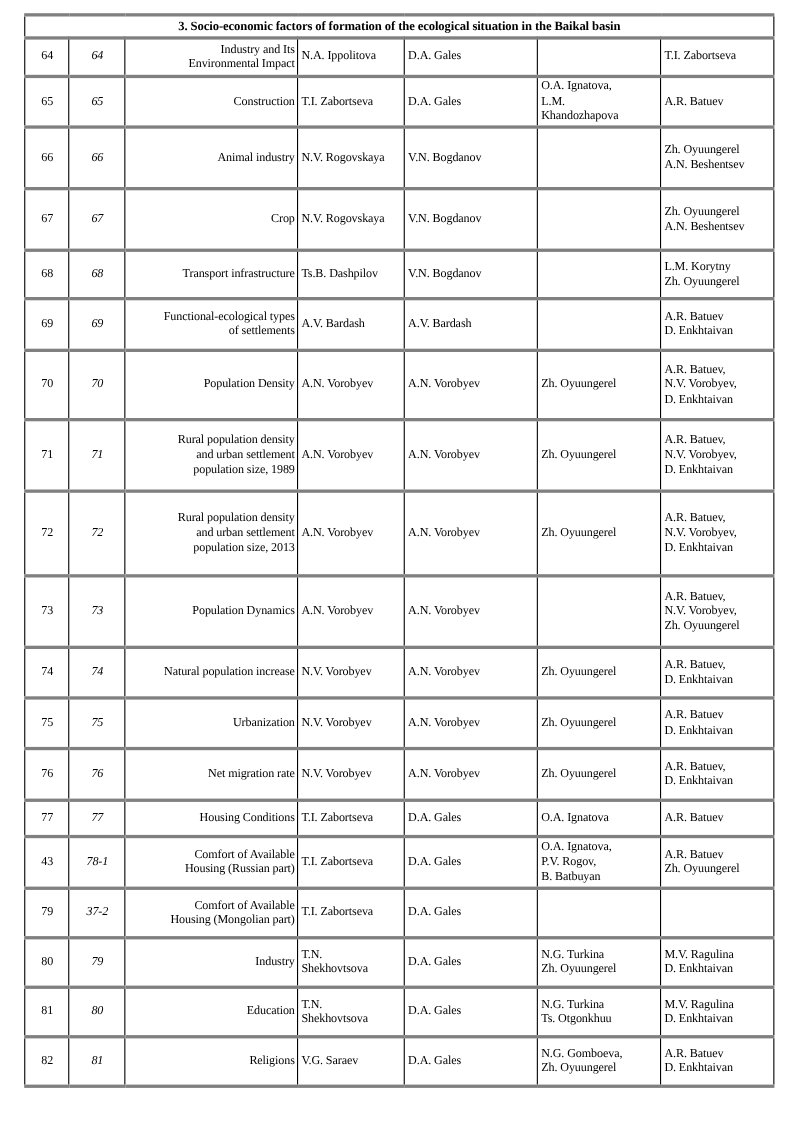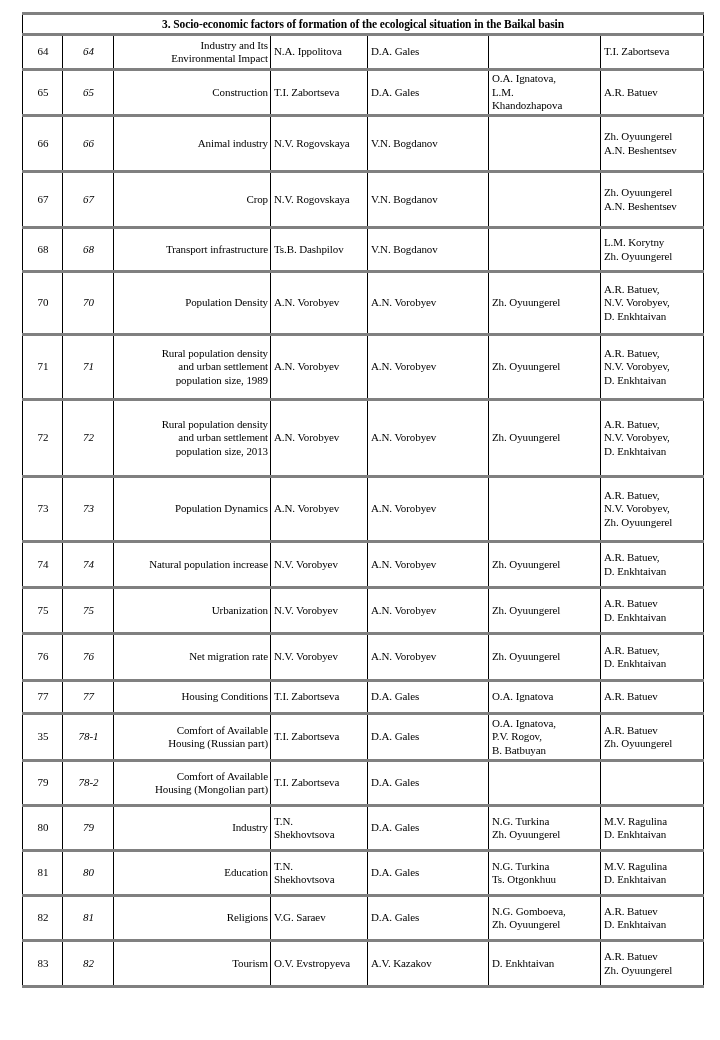--- a/index.html
+++ b/index.html
@@ -112,20 +112,31 @@
         <tr style="height: 44px;">
           <td class="c-num">68</td>
           <td class="c-map">68</td>
           <td class="c-topic">Transport infrastructure</td>
           <td class="c-a1">Ts.B. Dashpilov</td>
           <td class="c-a2">V.N. Bogdanov</td>
           <td class="c-a3"></td>
           <td class="c-a4">L.M. Korytny
 Zh. Oyuungerel</td>
         </tr>
+        <tr style="height: 47px;">
+          <td class="c-num">69</td>
+          <td class="c-map">69</td>
+          <td class="c-topic">Functional-ecological types
+of settlements</td>
+          <td class="c-a1">A.V. Bardash</td>
+          <td class="c-a2">A.V. Bardash</td>
+          <td class="c-a3"></td>
+          <td class="c-a4">A.R. Batuev
+D. Enkhtaivan</td>
+        </tr>
         <tr style="height: 63px;">
           <td class="c-num">70</td>
           <td class="c-map">70</td>
           <td class="c-topic">Population Density</td>
           <td class="c-a1">A.N. Vorobyev</td>
           <td class="c-a2">A.N. Vorobyev</td>
           <td class="c-a3">Zh. Oyuungerel</td>
           <td class="c-a4">A.R. Batuev,
 N.V. Vorobyev,
 D. Enkhtaivan</td>
@@ -200,35 +211,35 @@
         <tr style="height: 33px;">
           <td class="c-num">77</td>
           <td class="c-map">77</td>
           <td class="c-topic">Housing Conditions</td>
           <td class="c-a1">T.I. Zabortseva</td>
           <td class="c-a2">D.A. Gales</td>
           <td class="c-a3">O.A. Ignatova</td>
           <td class="c-a4">A.R. Batuev</td>
         </tr>
         <tr style="height: 47px;">
-          <td class="c-num">35</td>
+          <td class="c-num">43</td>
           <td class="c-map">78-1</td>
           <td class="c-topic">Comfort of Available
 Housing (Russian part)</td>
           <td class="c-a1">T.I. Zabortseva</td>
           <td class="c-a2">D.A. Gales</td>
           <td class="c-a3">O.A. Ignatova,
 P.V. Rogov,
 B. Batbuyan</td>
           <td class="c-a4">A.R. Batuev
 Zh. Oyuungerel</td>
         </tr>
         <tr style="height: 45px;">
           <td class="c-num">79</td>
-          <td class="c-map">78-2</td>
+          <td class="c-map">37-2</td>
           <td class="c-topic">Comfort of Available
 Housing (Mongolian part)</td>
           <td class="c-a1">T.I. Zabortseva</td>
           <td class="c-a2">D.A. Gales</td>
           <td class="c-a3"></td>
           <td class="c-a4"></td>
         </tr>
         <tr style="height: 45px;">
           <td class="c-num">80</td>
           <td class="c-map">79</td>
@@ -257,25 +268,15 @@
           <td class="c-num">82</td>
           <td class="c-map">81</td>
           <td class="c-topic">Religions</td>
           <td class="c-a1">V.G. Saraev</td>
           <td class="c-a2">D.A. Gales</td>
           <td class="c-a3">N.G. Gomboeva,
 Zh. Oyuungerel</td>
           <td class="c-a4">A.R. Batuev
 D. Enkhtaivan</td>
         </tr>
-        <tr style="height: 46px;">
-          <td class="c-num">83</td>
-          <td class="c-map">82</td>
-          <td class="c-topic">Tourism</td>
-          <td class="c-a1">O.V. Evstropyeva</td>
-          <td class="c-a2">A.V. Kazakov</td>
-          <td class="c-a3">D. Enkhtaivan</td>
-          <td class="c-a4">A.R. Batuev
-Zh. Oyuungerel</td>
-        </tr>
       </tbody>
   </table>
 </div>
 
 </body></html>

